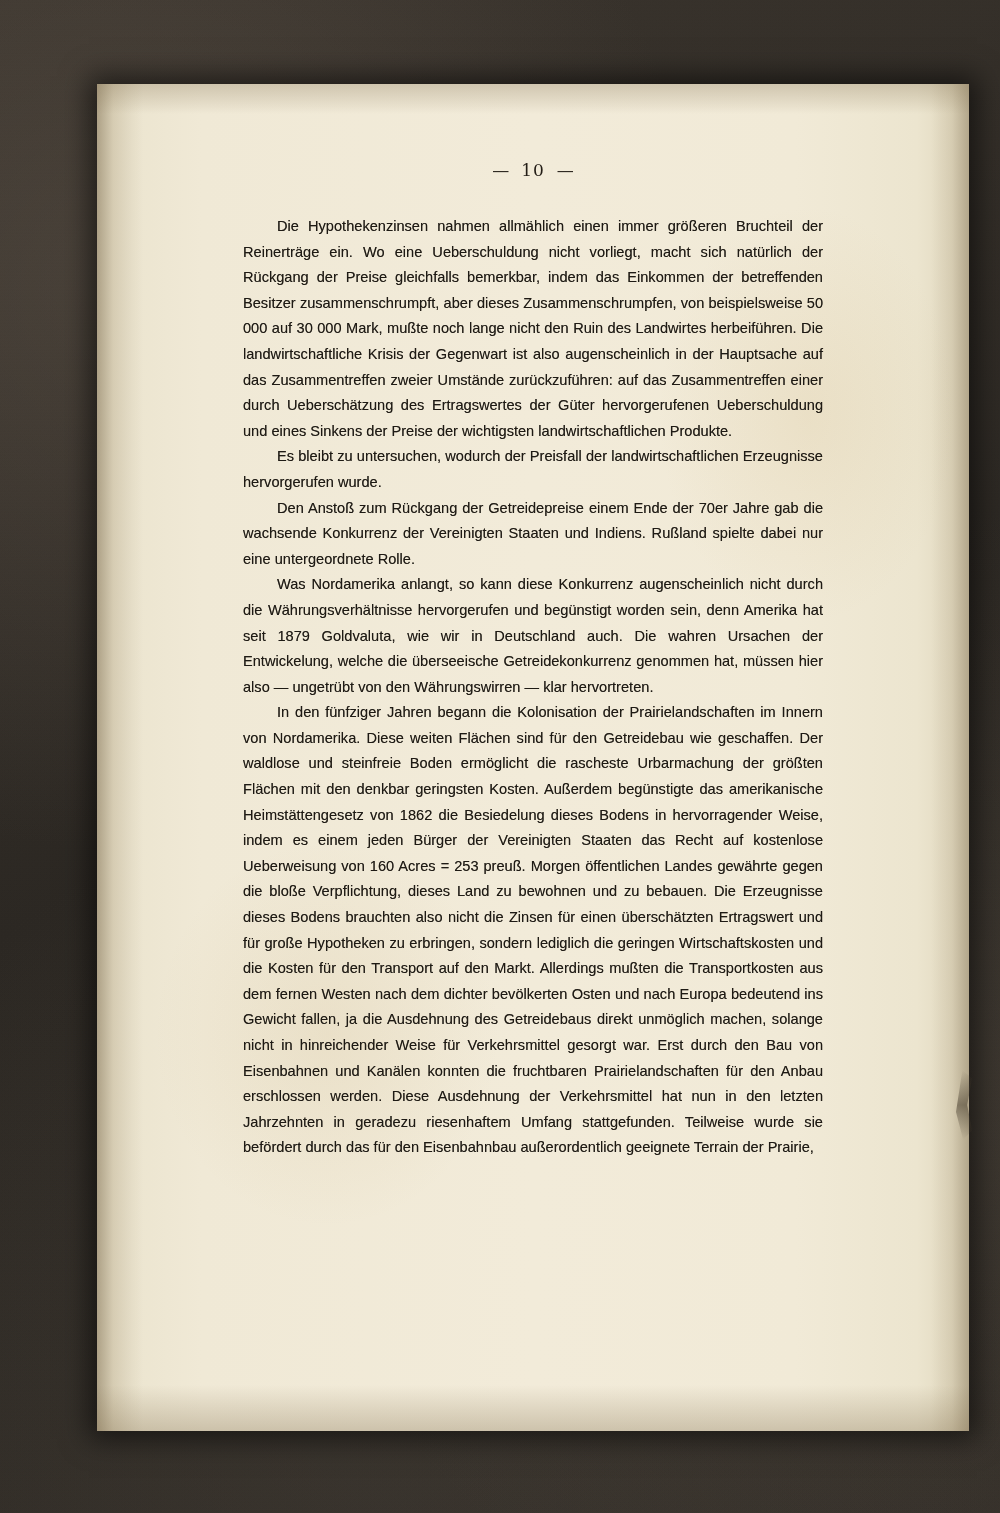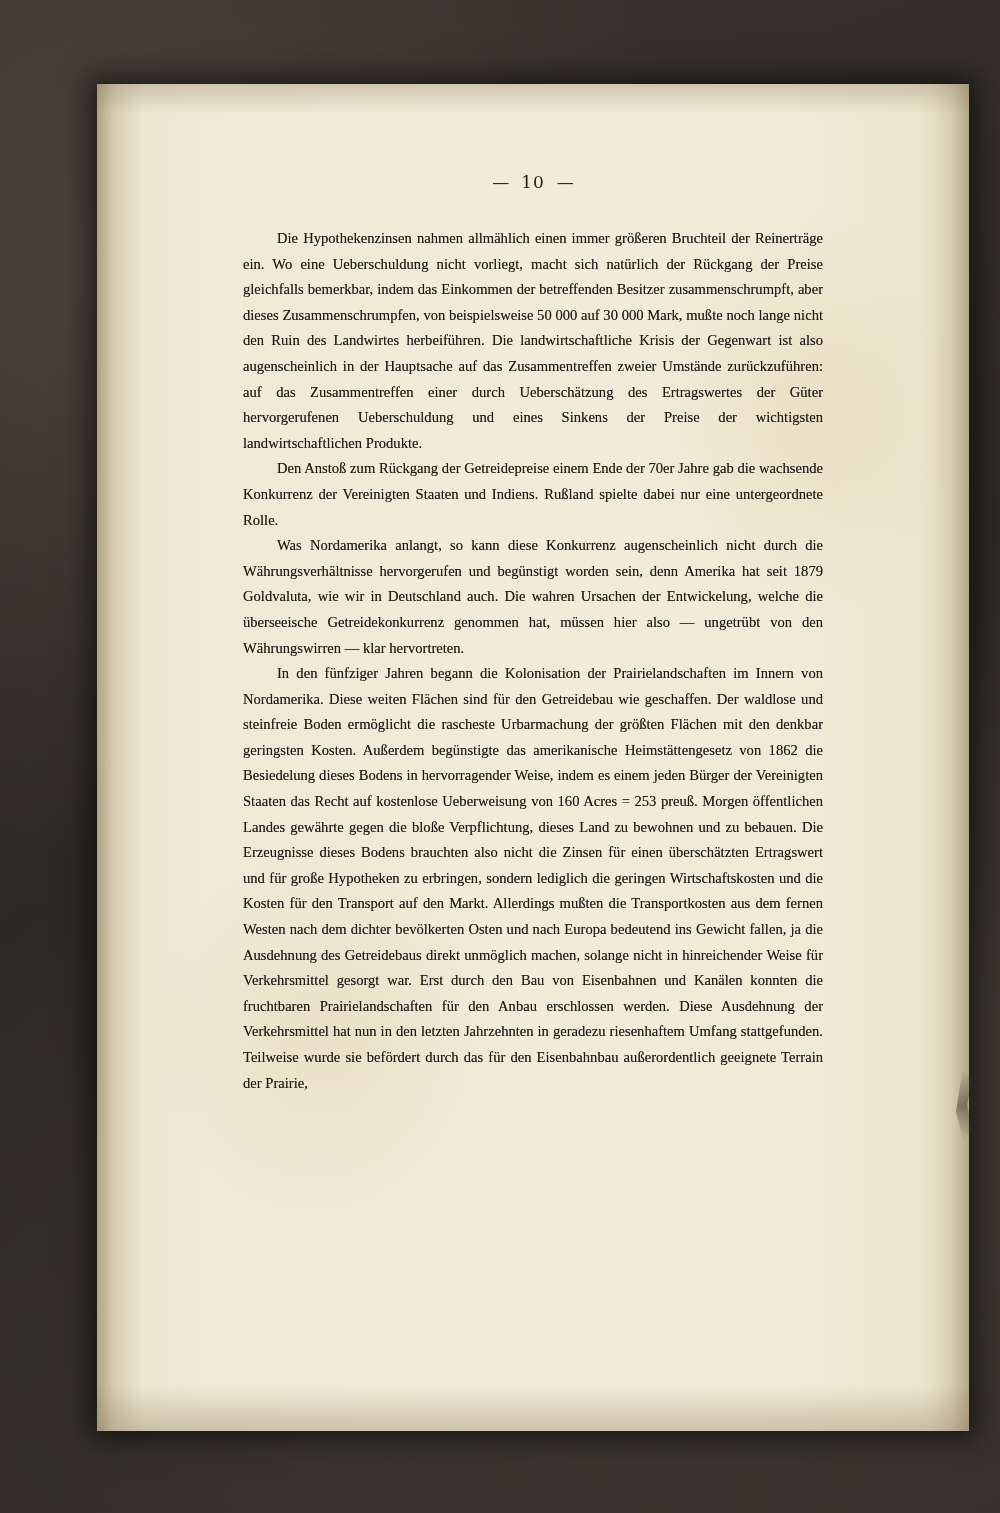--- a/index.html
+++ b/index.html
@@ -90,21 +90,21 @@
     top: 986px;
     width: 16px;
     height: 70px;
     background: linear-gradient(180deg, rgba(60,52,40,0.0), rgba(70,60,44,0.55), rgba(60,52,40,0.0));
     clip-path: polygon(40% 0%, 100% 12%, 70% 50%, 100% 86%, 45% 100%, 0% 60%, 20% 30%);
   }
 
   .content {
     position: absolute;
     left: 146px;
-    top: 88px;
+    top: 76px;
     width: 580px;
   }
 
   
   .folio {
     text-align: center;
     font-family: "DejaVu Serif", serif;
     font-size: 17px;
     letter-spacing: 1px;
     color: #231d16;
@@ -112,21 +112,21 @@
     white-space: nowrap;
   }
   .folio .dash {
     letter-spacing: 0;
     padding: 0 12px;
     font-weight: 400;
   }
 
   
   .body-text {
-    font-family: Liberation Serif, serif;
+    font-family: Liberation Sans, sans-serif;
     font-size: 14.6px;
     line-height: 25.6px;
     color: #1e1a14;
     text-align: justify;
     text-justify: inter-word;
     -webkit-font-smoothing: none;
   }
   .para {
     margin: 0 0 0 0;
     text-indent: 34px;
@@ -151,19 +151,20 @@
   <div class="tear"></div>
 
   <div class="content">
 
     <div class="folio">
       <span class="dash">—</span><span>10</span><span class="dash">—</span>
     </div>
 
     <div class="body-text">
       <p class="para">Die Hypothekenzinsen nahmen allmählich einen immer größeren Bruchteil der Reinerträge ein. Wo eine Ueberschuldung nicht vorliegt, macht sich natürlich der Rückgang der Preise gleichfalls bemerkbar, indem das Einkommen der betreffenden Besitzer zusammenschrumpft, aber dieses Zusammenschrumpfen, von beispielsweise 50 000 auf 30 000 Mark, mußte noch lange nicht den Ruin des Landwirtes herbeiführen. Die landwirtschaftliche Krisis der Gegenwart ist also augenscheinlich in der Hauptsache auf das Zusammentreffen zweier Umstände zurückzuführen: auf das Zusammentreffen einer durch Ueberschätzung des Ertragswertes der Güter hervorgerufenen Ueberschuldung und eines Sinkens der Preise der wichtigsten landwirtschaftlichen Produkte.</p>
+      <p class="para">Es bleibt zu untersuchen, wodurch der Preisfall der landwirtschaftlichen Erzeugnisse hervorgerufen wurde.</p>
       <p class="para">Den Anstoß zum Rückgang der Getreidepreise einem Ende der 70er Jahre gab die wachsende Konkurrenz der Vereinigten Staaten und Indiens. Rußland spielte dabei nur eine untergeordnete Rolle.</p>
       <p class="para">Was Nordamerika anlangt, so kann diese Konkurrenz augenscheinlich nicht durch die Währungsverhältnisse hervorgerufen und begünstigt worden sein, denn Amerika hat seit 1879 Goldvaluta, wie wir in Deutschland auch. Die wahren Ursachen der Entwickelung, welche die überseeische Getreidekonkurrenz genommen hat, müssen hier also — ungetrübt von den Währungswirren — klar hervortreten.</p>
       <p class="para">In den fünfziger Jahren begann die Kolonisation der Prairielandschaften im Innern von Nordamerika. Diese weiten Flächen sind für den Getreidebau wie geschaffen. Der waldlose und steinfreie Boden ermöglicht die rascheste Urbarmachung der größten Flächen mit den denkbar geringsten Kosten. Außerdem begünstigte das amerikanische Heimstättengesetz von 1862 die Besiedelung dieses Bodens in hervorragender Weise, indem es einem jeden Bürger der Vereinigten Staaten das Recht auf kostenlose Ueberweisung von 160 Acres = 253 preuß. Morgen öffentlichen Landes gewährte gegen die bloße Verpflichtung, dieses Land zu bewohnen und zu bebauen. Die Erzeugnisse dieses Bodens brauchten also nicht die Zinsen für einen überschätzten Ertragswert und für große Hypotheken zu erbringen, sondern lediglich die geringen Wirtschaftskosten und die Kosten für den Transport auf den Markt. Allerdings mußten die Transportkosten aus dem fernen Westen nach dem dichter bevölkerten Osten und nach Europa bedeutend ins Gewicht fallen, ja die Ausdehnung des Getreidebaus direkt unmöglich machen, solange nicht in hinreichender Weise für Verkehrsmittel gesorgt war. Erst durch den Bau von Eisenbahnen und Kanälen konnten die fruchtbaren Prairielandschaften für den Anbau erschlossen werden. Diese Ausdehnung der Verkehrsmittel hat nun in den letzten Jahrzehnten in geradezu riesenhaftem Umfang stattgefunden. Teilweise wurde sie befördert durch das für den Eisenbahnbau außerordentlich geeignete Terrain der Prairie,</p>
     </div>
 
   </div>
 </div>
 
 </body></html>

